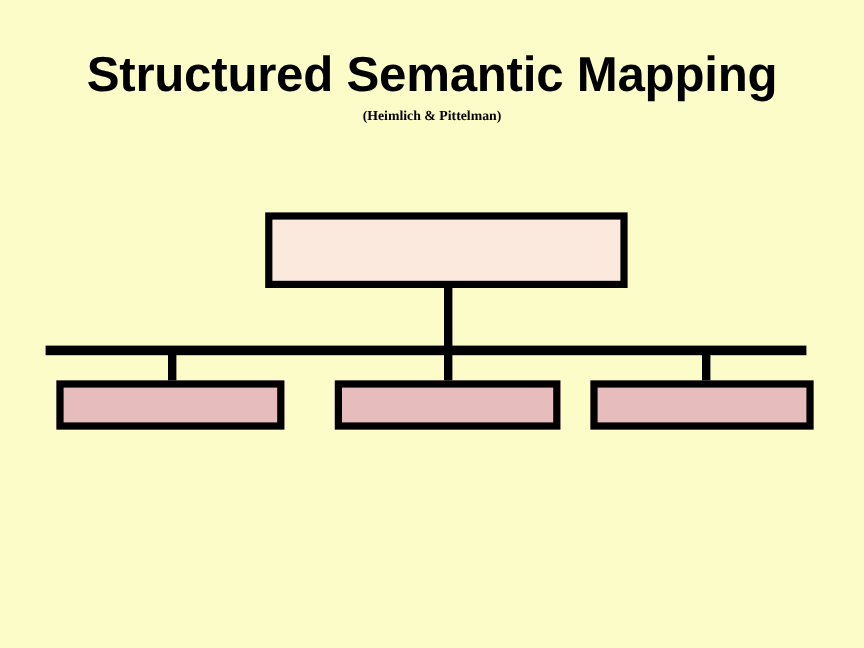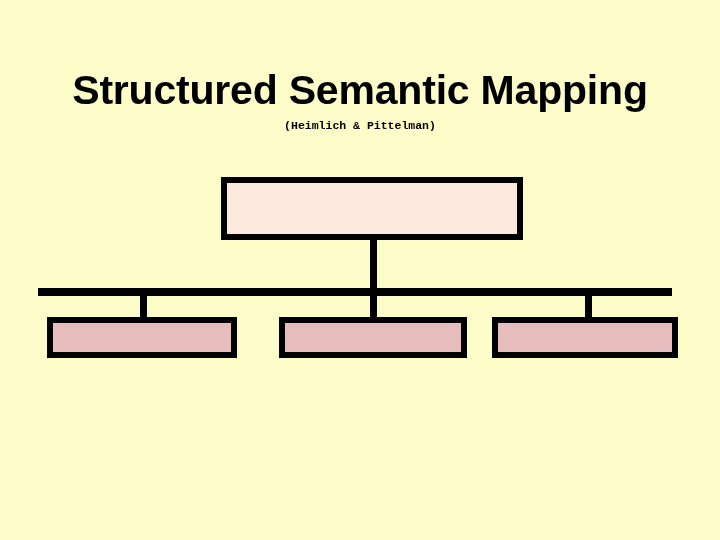--- a/index.html
+++ b/index.html
@@ -17,35 +17,35 @@
     width: 720px;
     height: 540px;
     background: #fcfcc8;
     overflow: hidden;
   }
 
   
   #title-block {
     position: absolute;
     left: 0;
-    top: 68px;
+    top: 40px;
     width: 720px;
     text-align: center;
   }
   #slide-title {
     font-family: "Liberation Sans", sans-serif;
     font-size: 41px;
     font-weight: bold;
     line-height: 1.08;
     color: #000000;
     letter-spacing: -0.2px;
     white-space: nowrap;
   }
   #slide-subtitle {
-    font-family: Liberation Mono, monospace;
+    font-family: Liberation Serif, serif;
     font-size: 11.5px;
     font-weight: bold;
     color: #000000;
     margin-top: 7px;
     white-space: nowrap;
   }
 
   
   #diagram {
     position: absolute;

